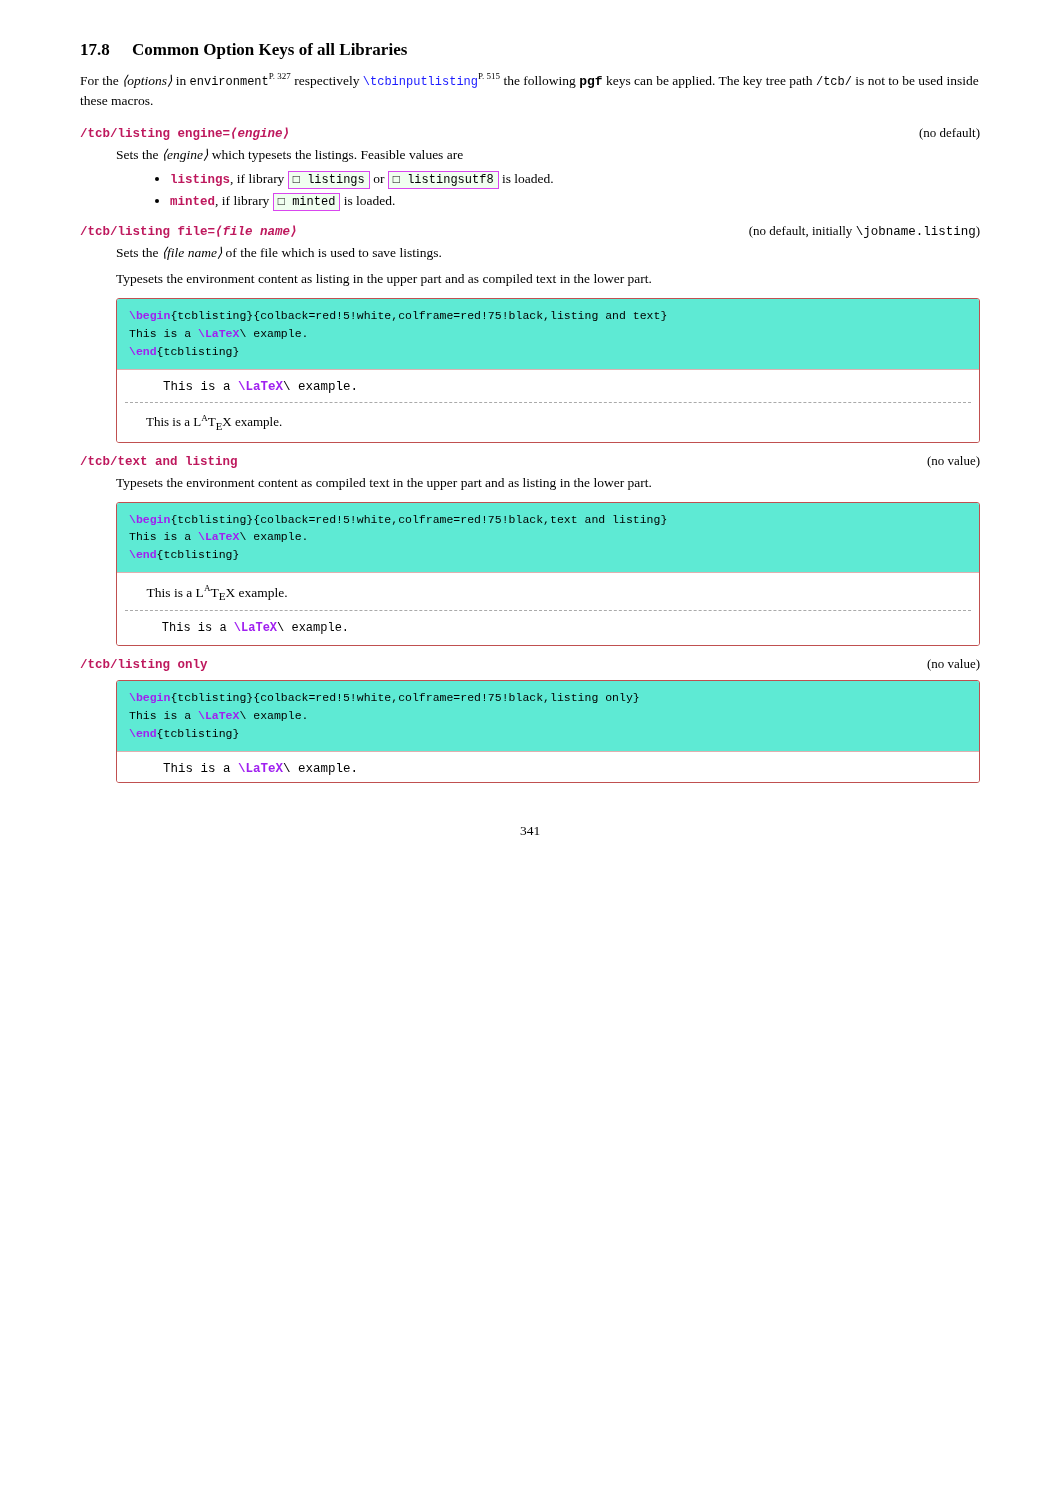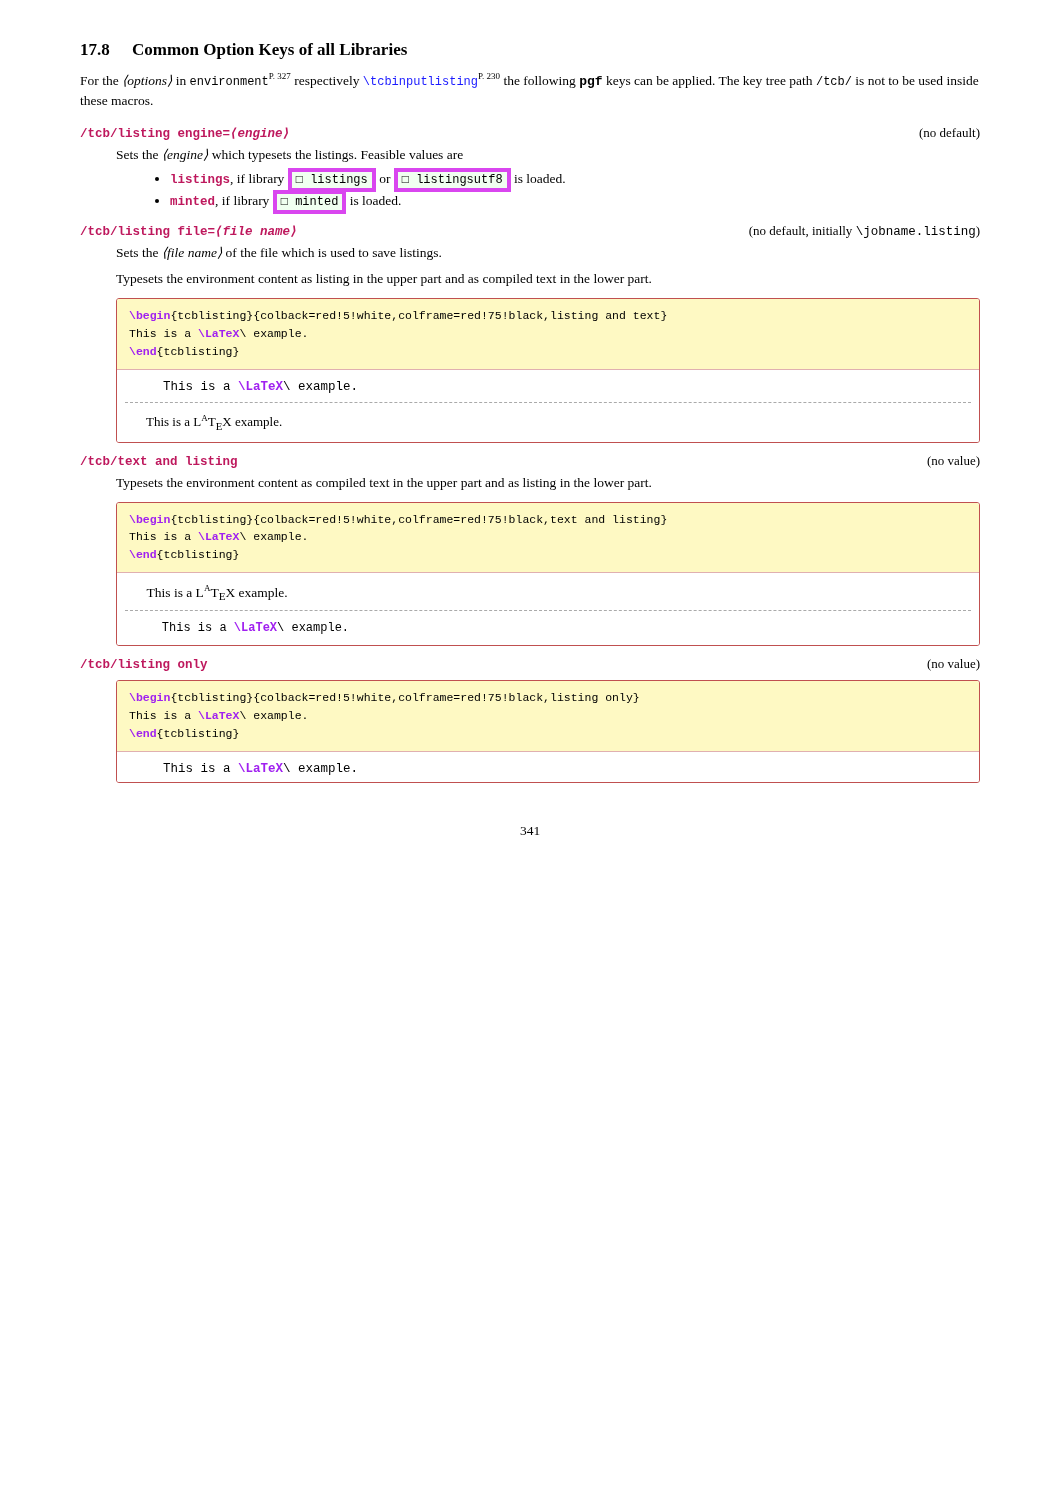--- a/index.html
+++ b/index.html
@@ -61,42 +61,42 @@
       list-style: disc;
     }
     .bullet-list li {
       font-size: 13.5px;
       line-height: 1.6;
     }
     .inline-lib {
       font-family: "Courier New", Courier, monospace;
       font-size: 12px;
       background: #f0fff0;
-      border: 4px solid #d946ef;
+      border: 1px solid #d946ef;
       padding: 1px 4px;
       color: #000;
     }
     .code-line {
       font-family: "Courier New", Courier, monospace;
       font-size: 11.5px;
       line-height: 1.55;
       white-space: pre;
     }
     .kw-begin { color: #a020f0; font-weight: bold; }
     .kw-end { color: #a020f0; font-weight: bold; }
     .kw-latex { color: #a020f0; font-weight: bold; }
     .combined-box {
       border: 1.5px solid #c05050;
       border-radius: 3px;
       background: #fff;
       margin: 8px 0 8px 36px;
       overflow: hidden;
     }
     .combined-code {
-      background: #fef9c3;
+      background: #5eead4;
       padding: 8px 12px;
     }
     .combined-result {
       background: #fff;
       border-top: 1px solid #e0b0b0;
     }
     .combined-result-top {
       padding: 10px 16px 6px 16px;
       font-family: "Courier New", Courier, monospace;
       font-size: 12.5px;
@@ -138,21 +138,21 @@
 <body>
 
 <div style="margin-bottom:10px;">
   <span class="section-title">
     <span class="section-number">17.8</span>
     <span>Common Option Keys of all Libraries</span>
   </span>
 </div>
 
 <p class="intro-text">
-  For the <span class="angle">⟨options⟩</span> in <span class="tcb-ref">environment</span><sup>P. 327</sup> respectively <span class="tcb-ref-link">\tcbinputlisting</span><sup>P. 230</sup> the following <span class="pgf-word">pgf</span> keys can be applied. The key tree path <span class="tcb-ref">/tcb/</span> is not to be used inside these macros.
+  For the <span class="angle">⟨options⟩</span> in <span class="tcb-ref">environment</span><sup>P. 327</sup> respectively <span class="tcb-ref-link">\tcbinputlisting</span><sup>P. 515</sup> the following <span class="pgf-word">pgf</span> keys can be applied. The key tree path <span class="tcb-ref">/tcb/</span> is not to be used inside these macros.
 </p>
 
 <div>
   <div class="option-row">
     <span class="option-key">/tcb/listing engine=<span class="angle">⟨engine⟩</span></span>
     <span class="option-default">(no default)</span>
   </div>
   <div class="option-desc">
     Sets the <span class="angle">⟨engine⟩</span> which typesets the listings. Feasible values are
     <ul class="bullet-list">

